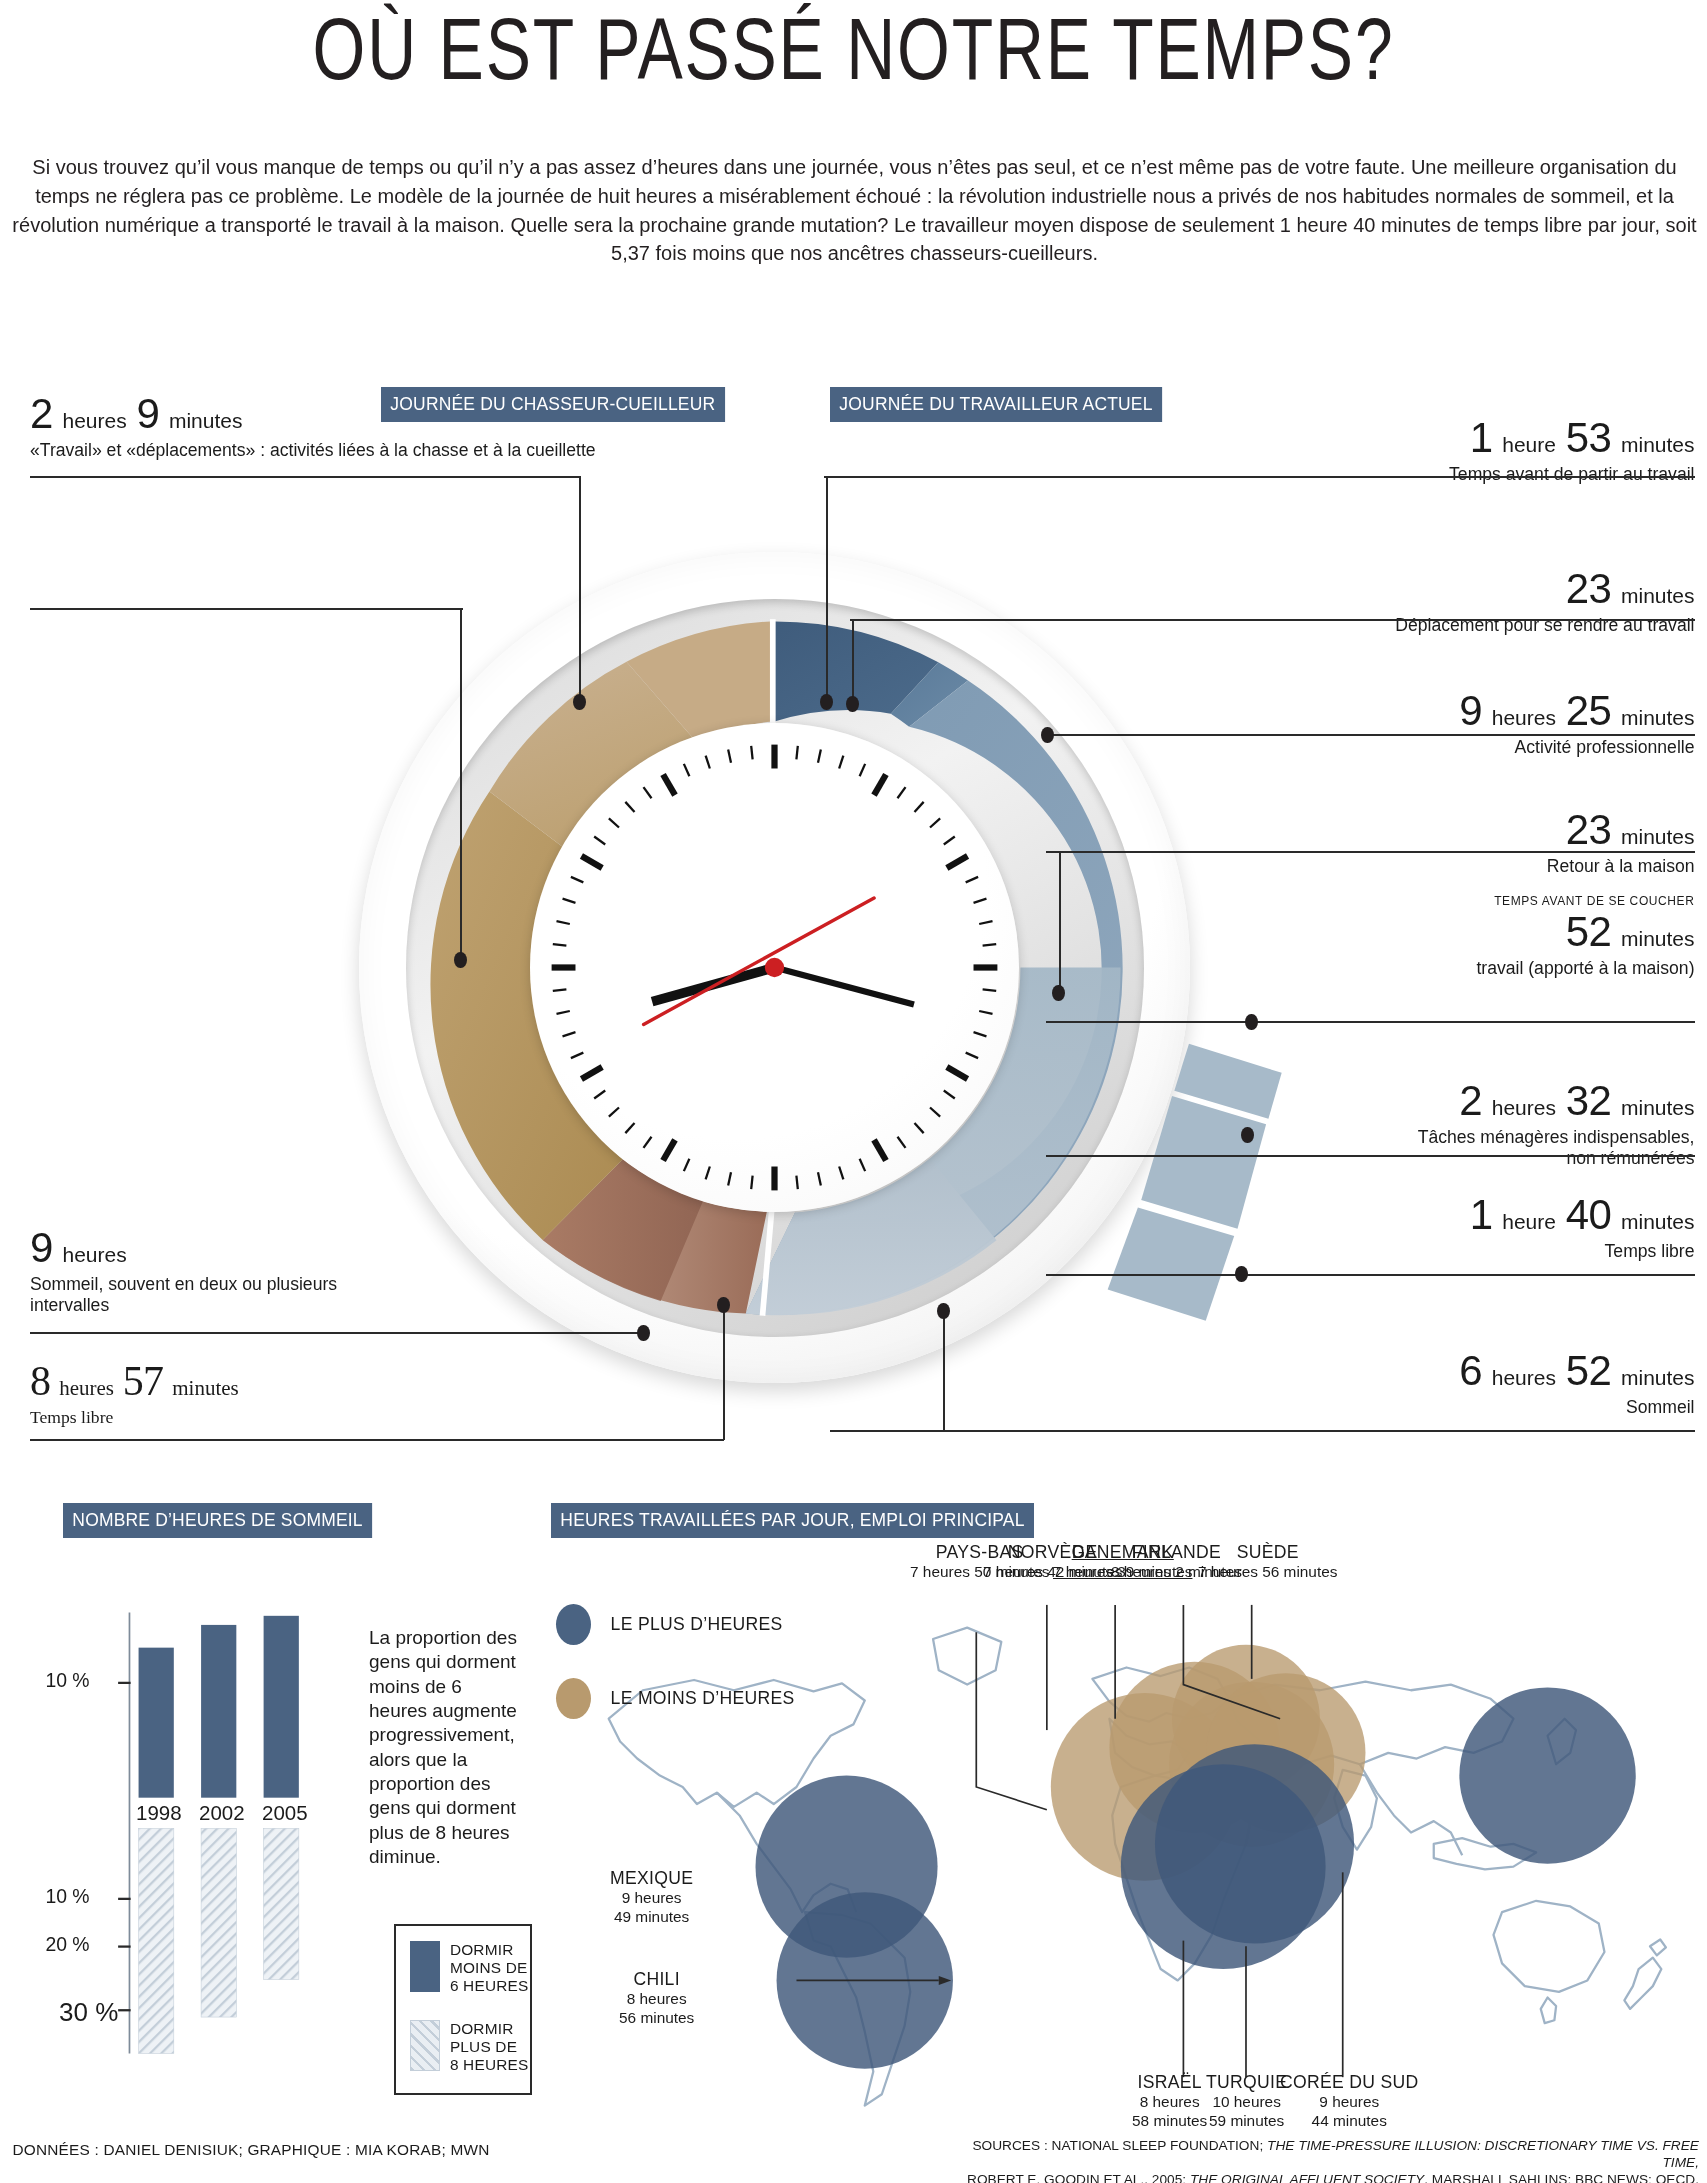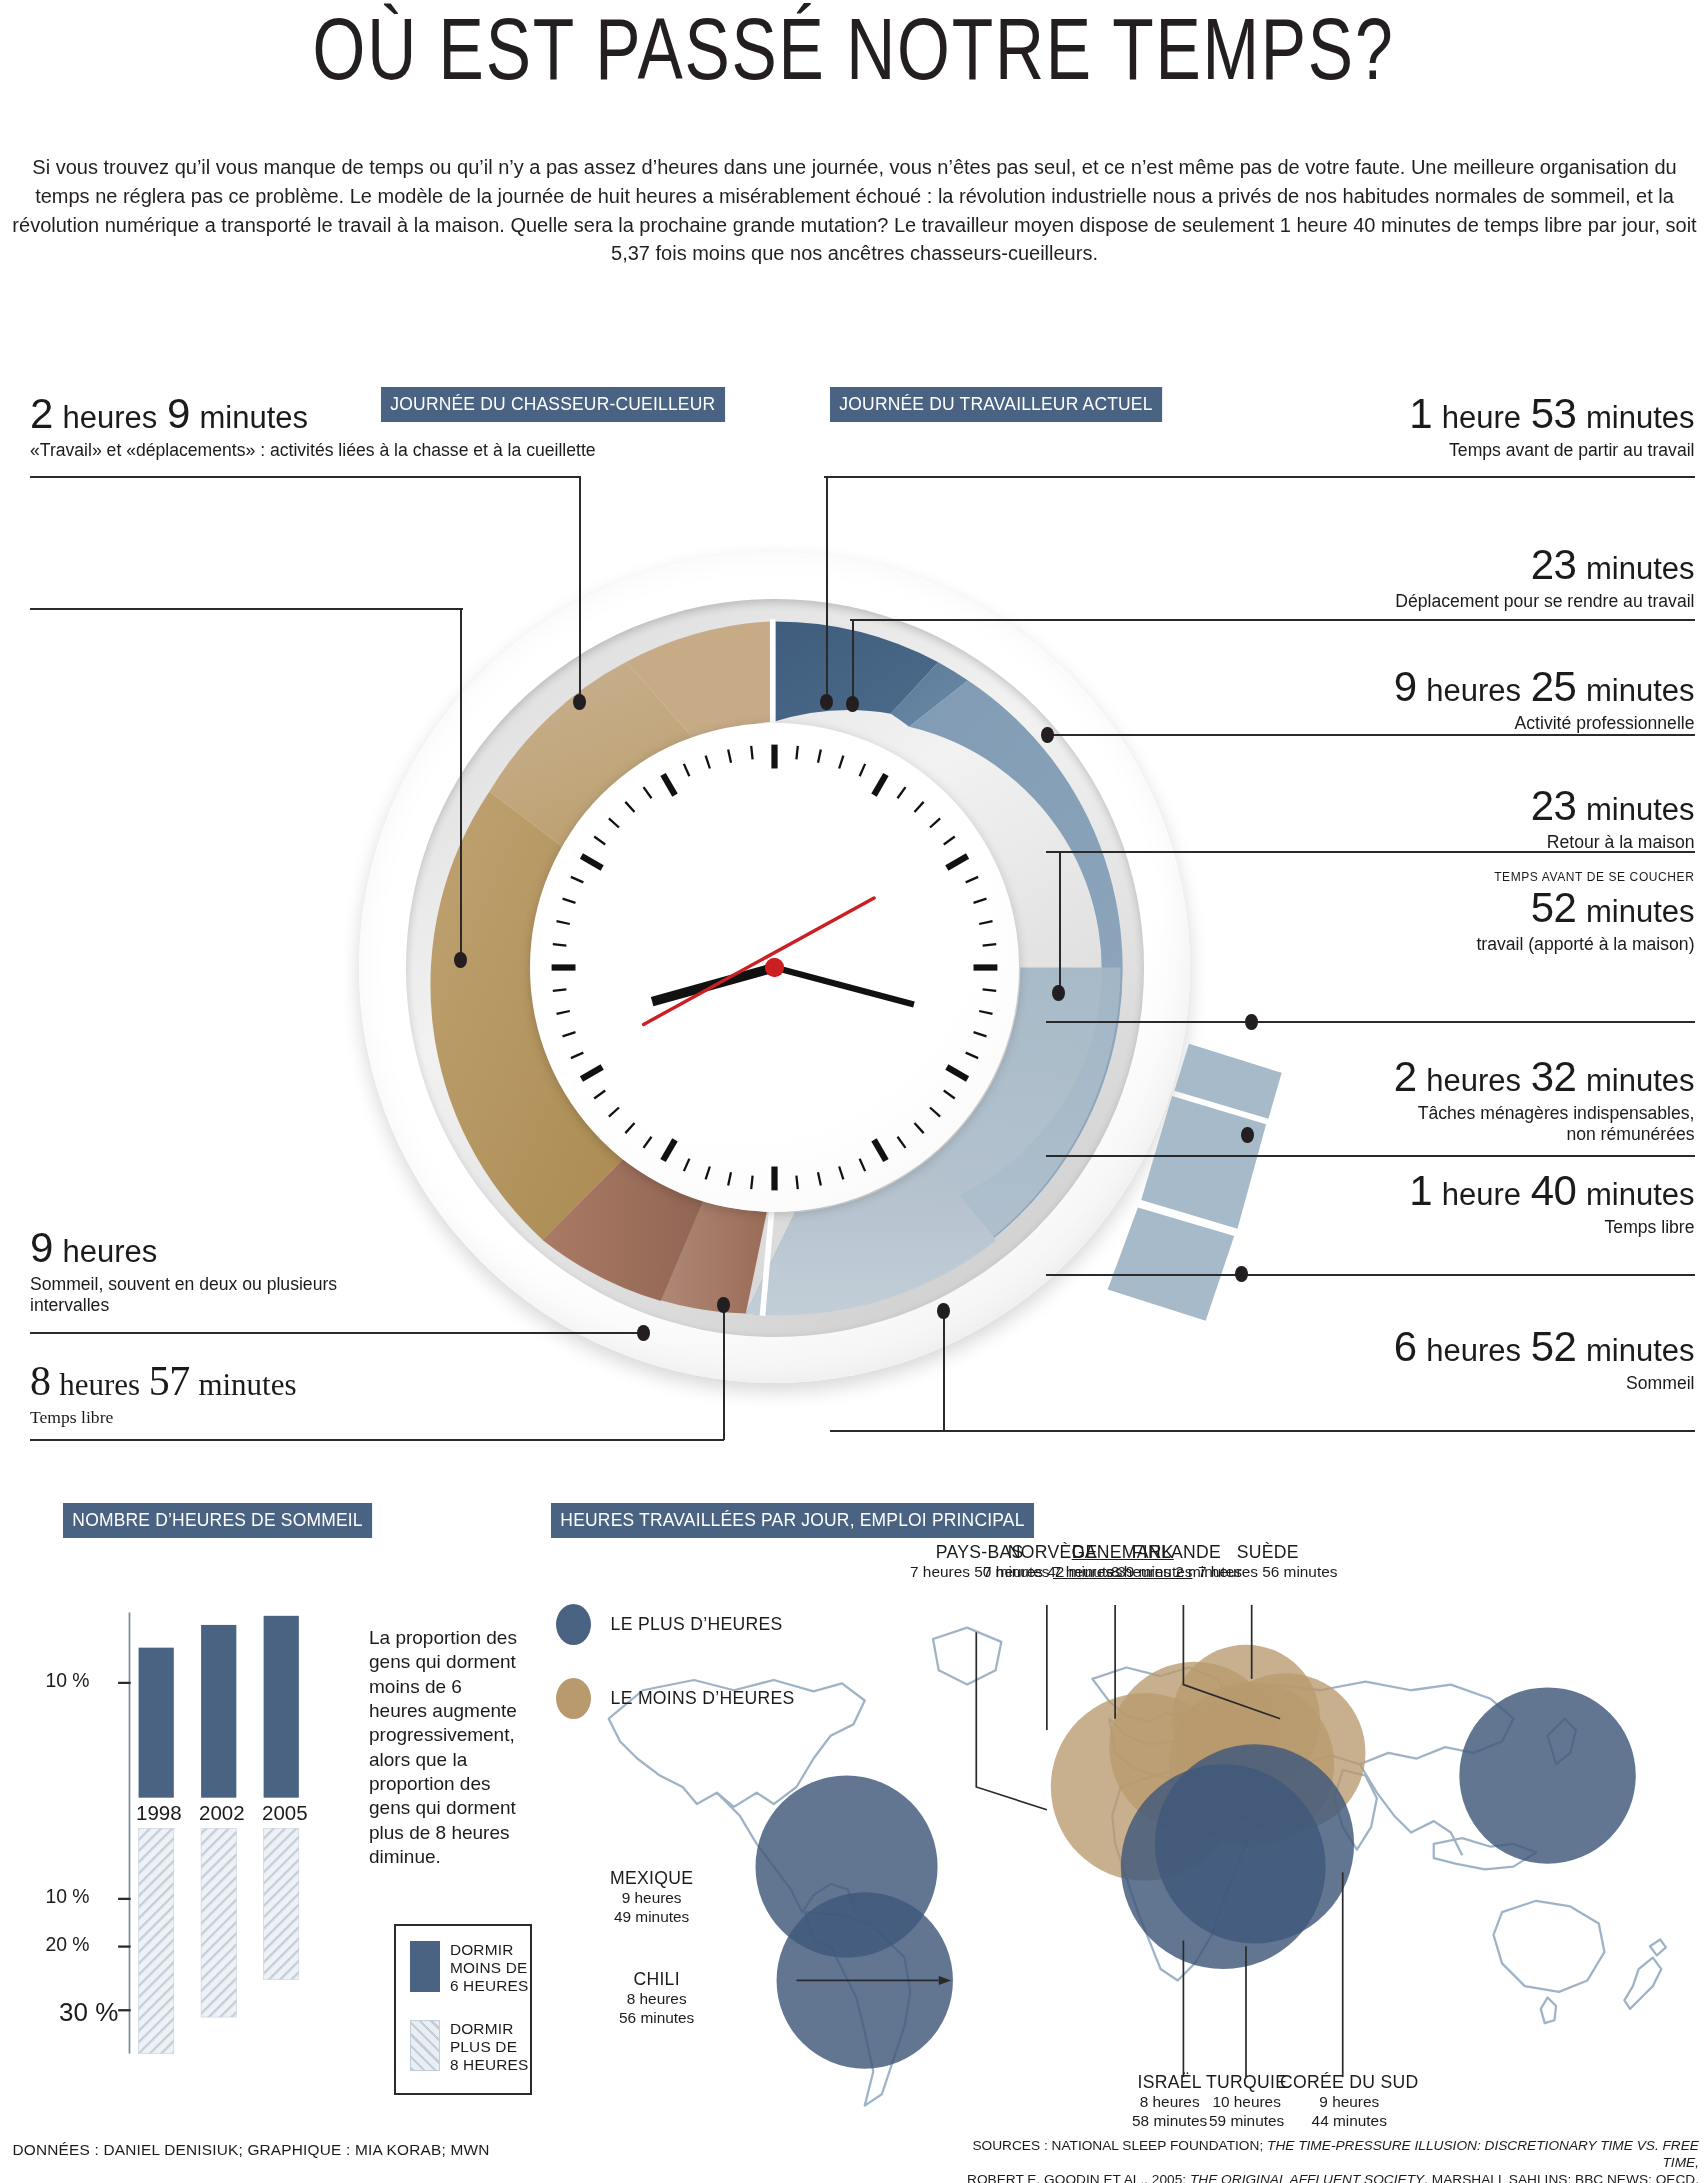--- a/index.html
+++ b/index.html
@@ -48,28 +48,28 @@
   #badge-sleep  { top: 1503px; left: 63px; }
   #badge-map    { top: 1503px; left: 551px; }
 
   
   .callout { position: absolute; white-space: nowrap; }
   .callout .big {
     font-size: 35px; line-height: 1.0; color: #1b1b1b;
     white-space: nowrap;
   }
   .callout .big .num { font-size: 42px; letter-spacing: -0.6px; }
-  .callout .big .unit { font-size: 31px; }
+  .callout .big .unit { font-size: 21px; }
   .callout .sub {
     font-size: 17.6px; line-height: 1.22; color: #1b1b1b; margin-top: 4.6px;
   }
   .callout .kicker {
     font-size: 12px; letter-spacing: 0.6px; color: #1b1b1b; margin-bottom: 3.4px;
   }
-  .callout.right { text-align: right; }
+  .callout.right { text-align: right; margin-top: 24px; }
   .callout.left  { text-align: left; }
 
   
   .rule {
     position: absolute; height: 1.7px; background: #2a2a2a;
   }
   .vrule {
     position: absolute; width: 1.7px; background: #2a2a2a;
   }
   .dot {

